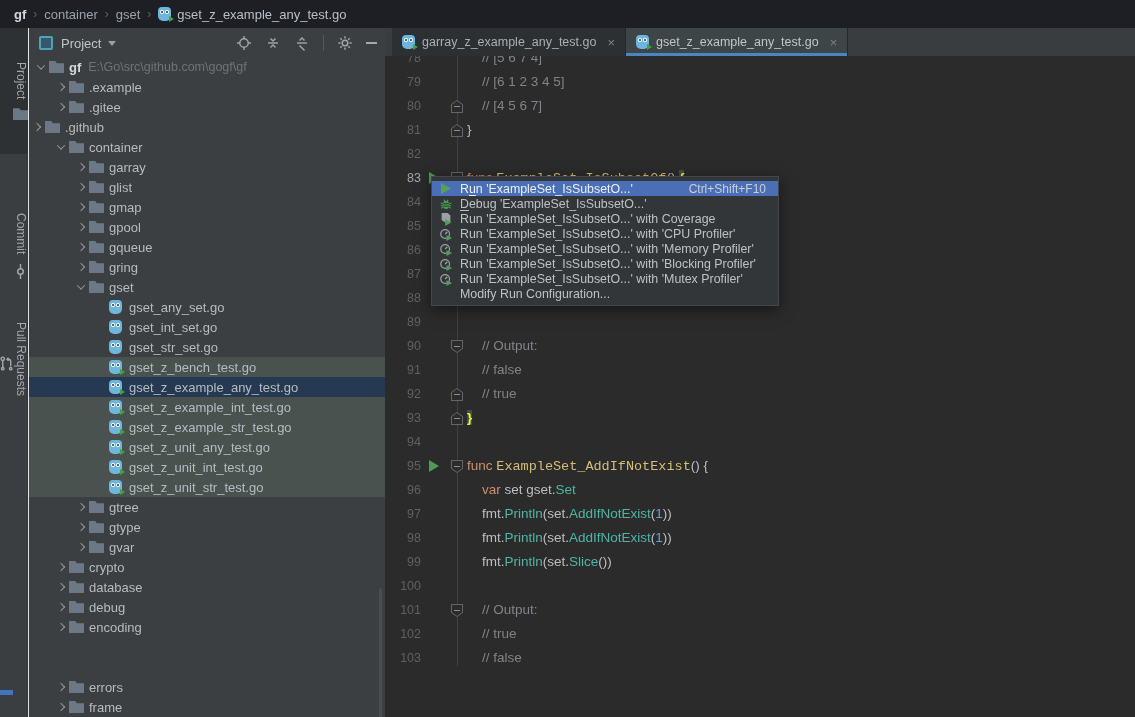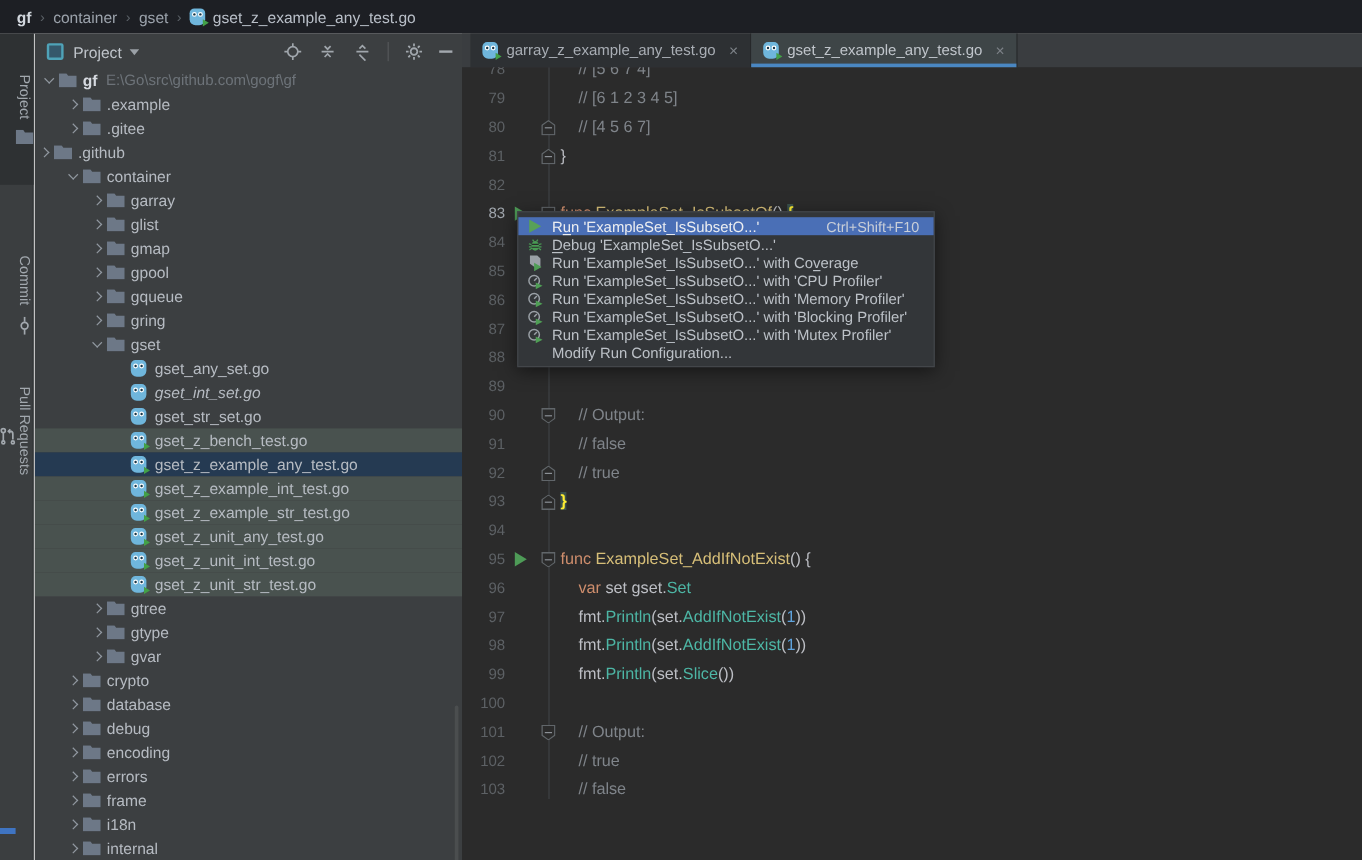--- a/index.html
+++ b/index.html
@@ -66,21 +66,21 @@
   .fold{position:absolute;left:66px;top:6px;width:12px;height:13px;}
   .fold .o,.fold .i{position:absolute;}
   .fold .o{inset:0;background:#61666a;}
   .fold .i{inset:1px;background:#2b2b2b;}
   .fold.up .o{clip-path:polygon(50% 0,100% 32%,100% 100%,0 100%,0 32%);}
   .fold.up .i{clip-path:polygon(50% 0,100% 34%,100% 100%,0 100%,0 34%);}
   .fold.down .o{clip-path:polygon(0 0,100% 0,100% 68%,50% 100%,0 68%);}
   .fold.down .i{clip-path:polygon(0 0,100% 0,100% 66%,50% 100%,0 66%);}
   .fold .d{position:absolute;left:3px;right:3px;top:6px;height:1px;background:#8b9096;}
   .line .code{position:absolute;left:82px;top:0;height:24px;line-height:24px;font-size:13.5px;white-space:pre;cursor:text;}
-  .c-pln{color:#bcbec4;} .c-kw{color:#cf8e6d;} .c-fn{color:#d6be78;}
+  .c-pln{color:#bcbec4;} .c-kw{color:#cf8e6d;} .c-fn{color:#d6be78;font-family:Liberation Mono, monospace;}
   .c-call{color:#4db6a5;} .c-num{color:#5fa3dd;} .c-cmt{color:#7f848a;}
   .c-brhl{color:#ffee32;background:#3b514c;font-weight:bold;}
 
   
   #context-menu{position:absolute;left:46px;top:148px;width:348px;background:#333639;border:1px solid #43464a;box-shadow:0 4px 14px rgba(0,0,0,.5);padding:4px 0;z-index:30;}
   .mitem{height:15px;display:flex;align-items:center;padding:0 12px 0 6px;font-size:12.4px;color:#bcc1c7;white-space:nowrap;cursor:default;}
   .mitem.selected{background:#4a6fb6;color:#eceef1;}
   .mitem .mic{width:15px;height:15px;margin-right:7px;flex:none;display:flex;align-items:center;justify-content:center;}
   .mitem .mic.empty{visibility:hidden;}
   .mitem .sc{margin-left:auto;color:#c9cfd8;font-size:12px;padding-left:18px;}
@@ -314,21 +314,21 @@
           <span class="ricon">
             <span class="ic" style="display: inline-flex; align-items: center;">
               <span class="go-ic">
                 <i class="eye l"></i>
                 <i class="eye r"></i>
               </span>
             </span>
           </span>
           <span class="lbl">gset_any_set.go</span>
         </div>
-        <div class="row" style="padding-left: 64px; font-style: italic;">
+        <div class="row" style="padding-left: 64px;">
           <span class="chev"></span>
           <span class="ricon">
             <span class="ic" style="display: inline-flex; align-items: center;">
               <span class="go-ic">
                 <i class="eye l"></i>
                 <i class="eye r"></i>
               </span>
             </span>
           </span>
           <span class="lbl">gset_int_set.go</span>
@@ -506,21 +506,21 @@
           <span class="chev">
             <i class="col"></i>
           </span>
           <span class="ricon">
             <span class="ic" style="display: inline-flex; align-items: center;">
               <span class="folder-ic"></span>
             </span>
           </span>
           <span class="lbl">encoding</span>
         </div>
-        <div class="row" style="padding-left: 24px;">
+        <div class="row" style="padding-left: 24px; margin-top: 40px;">
           <span class="chev">
             <i class="col"></i>
           </span>
           <span class="ricon">
             <span class="ic" style="display: inline-flex; align-items: center;">
               <span class="folder-ic"></span>
             </span>
           </span>
           <span class="lbl">errors</span>
         </div>

